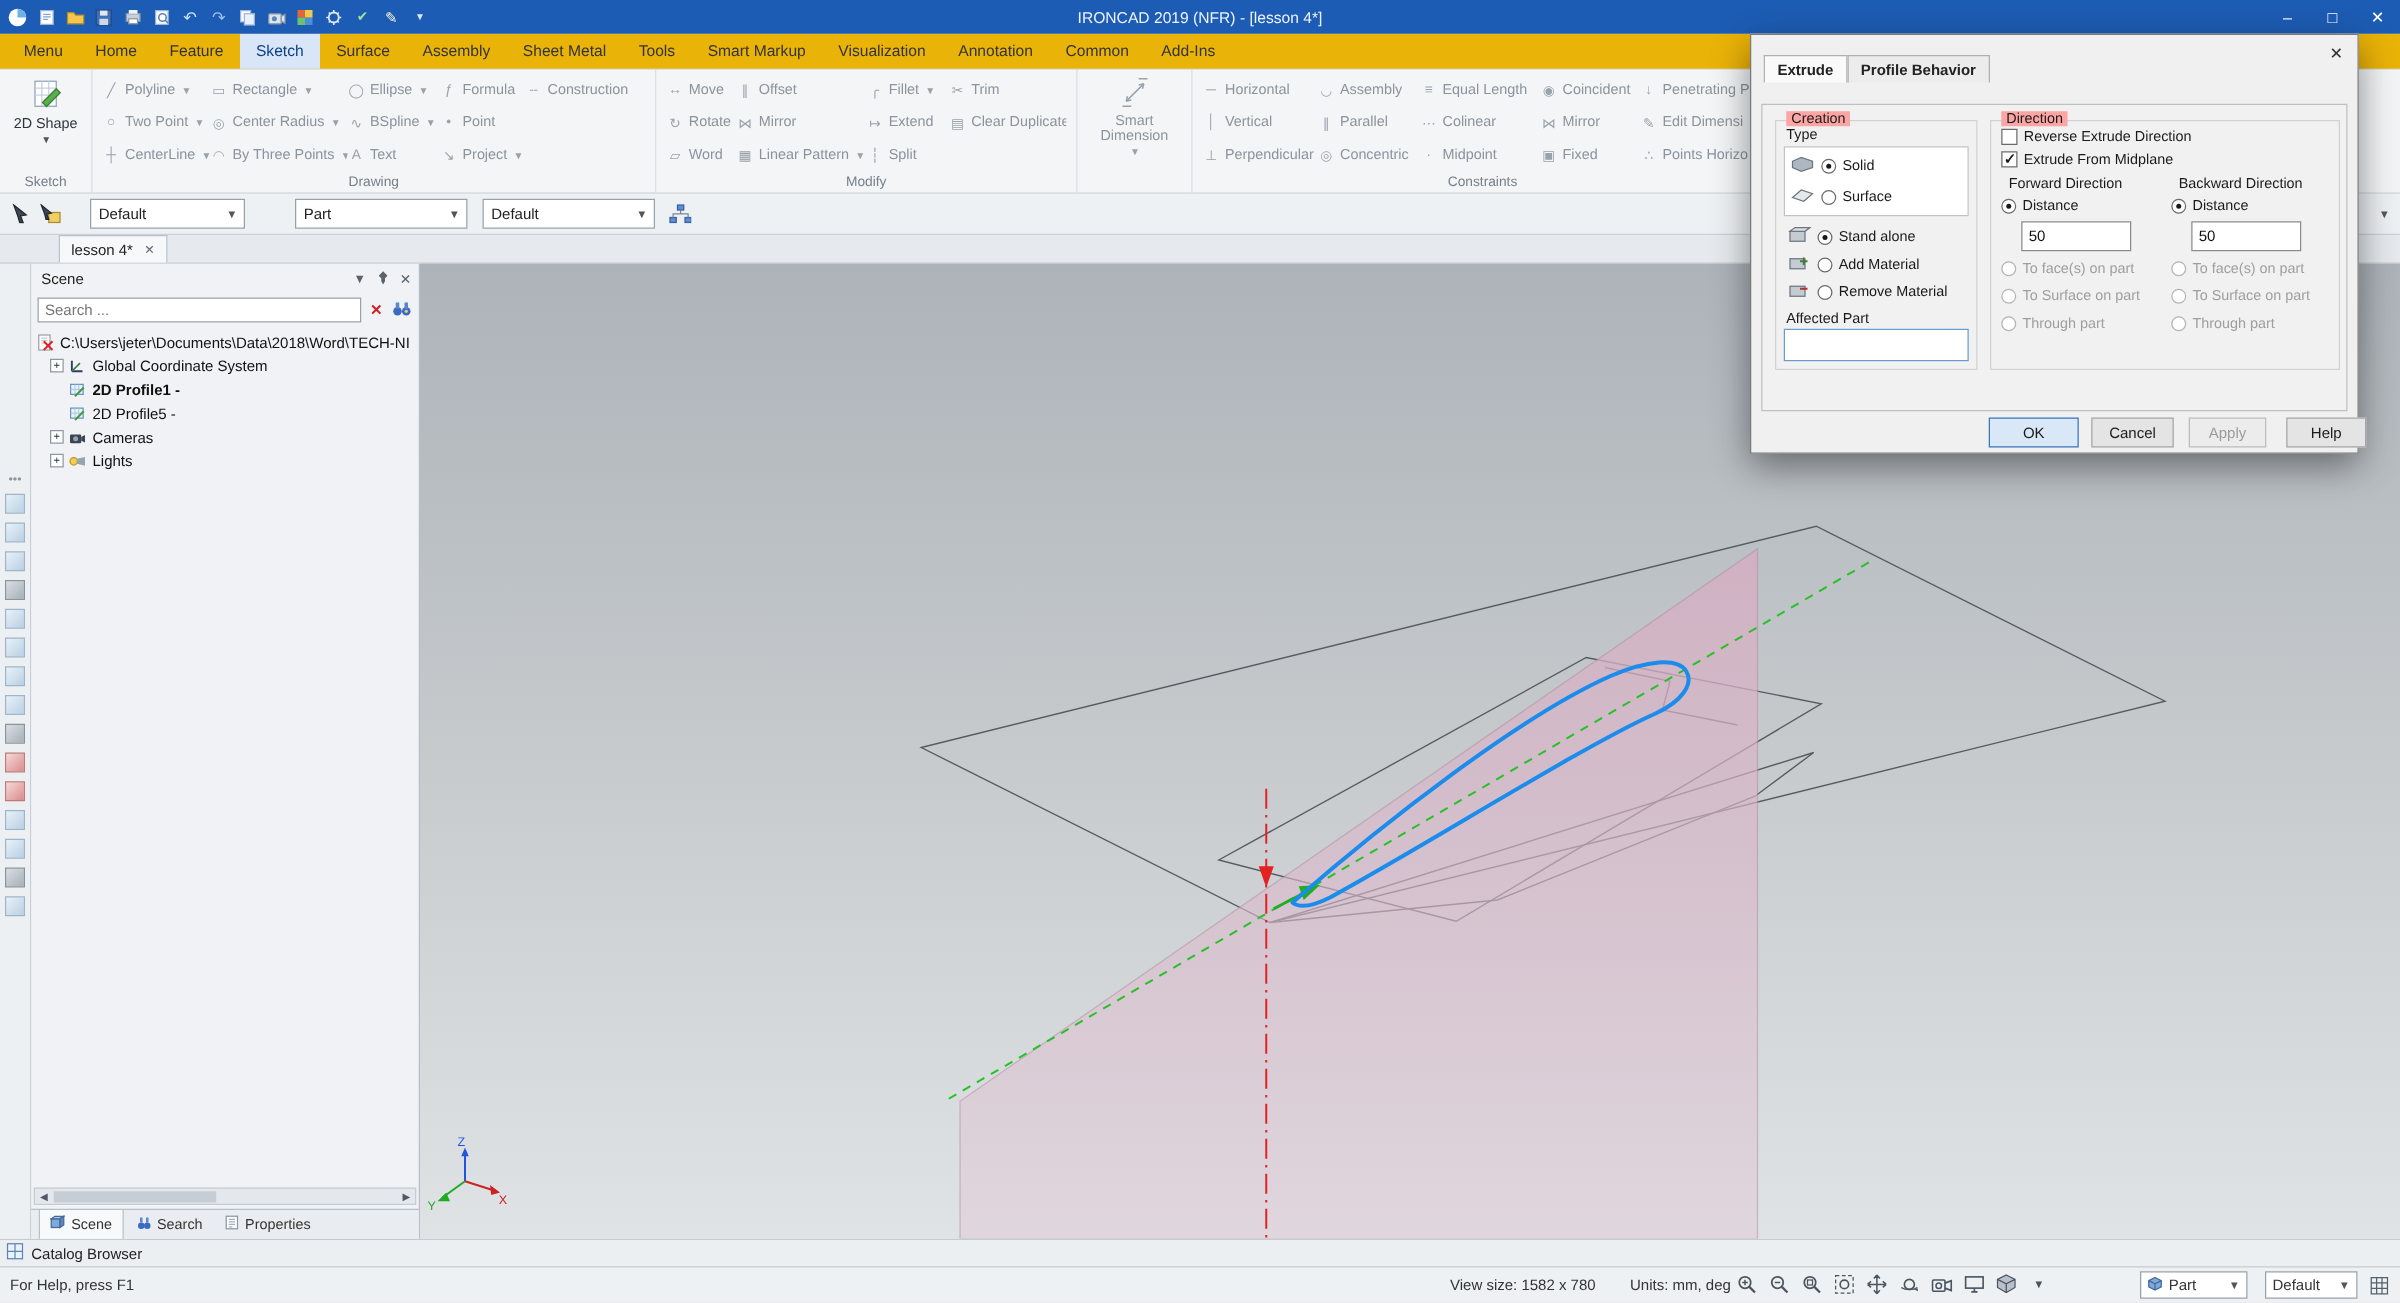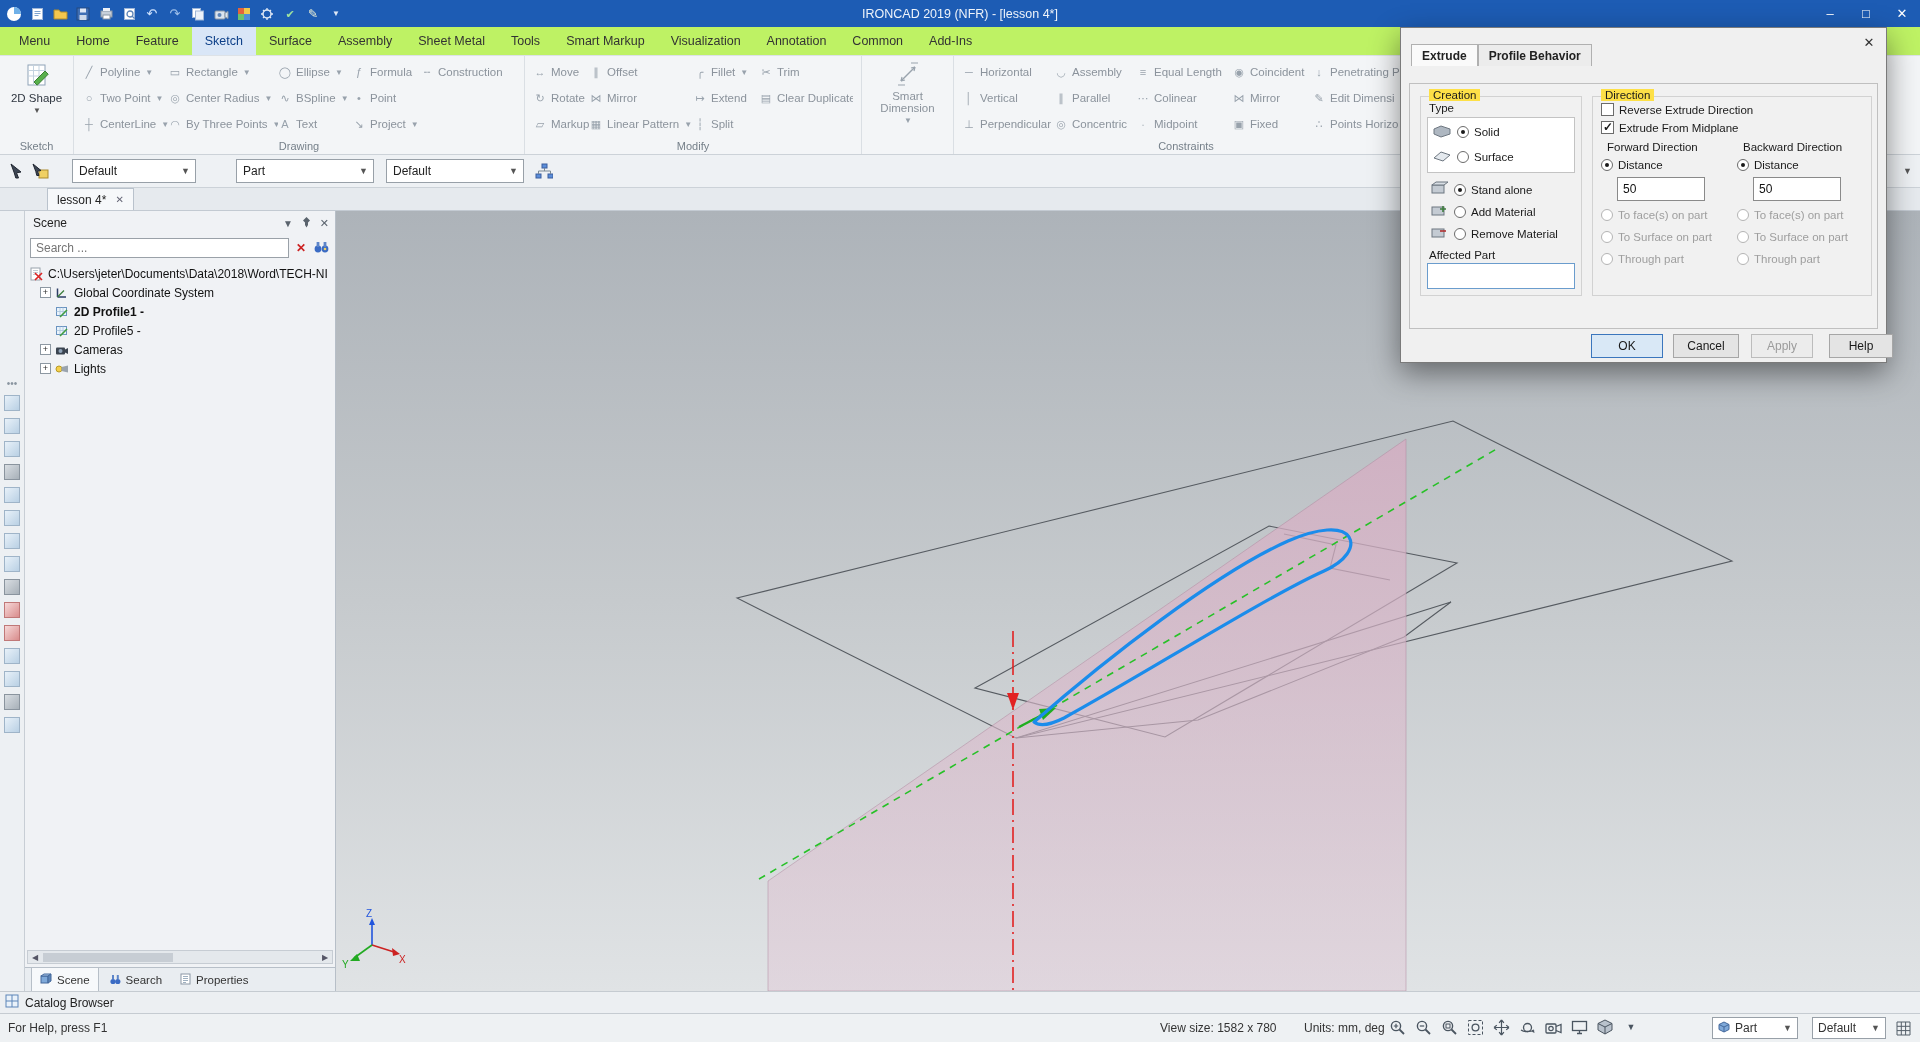--- a/index.html
+++ b/index.html
@@ -8,21 +8,21 @@
 
 
 .titlebar { height:27px; background:#1d5cb4; display:flex; align-items:center; color:#fff; position:relative; }
 .qat { display:flex; align-items:center; gap:7px; padding-left:6px; z-index:2; }
 .qicon { width:16px; height:16px; display:flex; align-items:center; justify-content:center; font-size:12px; line-height:16px; }
 .title-text { position:absolute; left:0; right:0; text-align:center; font-size:12.5px; color:#eef3fa; }
 .wctrl { margin-left:auto; display:flex; z-index:2; }
 .wbtn { width:36px; height:27px; display:flex; align-items:center; justify-content:center; font-size:13px; color:#fff; }
 
 
-.tabrow { height:29px; background:#bef264; display:flex; align-items:stretch; padding-left:6px; border-bottom:1px solid #dde2e7; }
+.tabrow { height:29px; background:#eab308; display:flex; align-items:stretch; padding-left:6px; border-bottom:1px solid #dde2e7; }
 .rtab { padding:0 13px; line-height:28px; font-size:12.5px; color:#333; white-space:nowrap; }
 .rtab.active { background:#d9e6f7; color:#0d3f88; }
 
 
 .ribbon { height:99px; background:#f3f5f7; border-bottom:1px solid #ccd2d8; display:flex; align-items:stretch; }
 .rgroup { position:relative; padding:5px 8px 17px 8px; border-right:1px solid #dadfe4; flex:none; }
 .glabel { position:absolute; bottom:2px; left:0; right:0; text-align:center; font-size:11px; color:#76808a; }
 .rgrid { display:grid; row-gap:4px; align-content:start; }
 .ritem { display:flex; align-items:center; gap:4px; height:22px; font-size:11.5px; color:#8b939c; white-space:nowrap; overflow:hidden; }
 .ricon { width:14px; text-align:center; color:#98a2ac; font-size:11px; flex:none; }
@@ -96,21 +96,21 @@
 
 
 .dialog { position:absolute; left:1400px; top:27px; width:487px; height:336px; background:#f0f0f0; border:1px solid #7a7a7a; box-shadow:0 10px 28px rgba(0,0,0,.45); z-index:50; font-size:11.5px; color:#1a1a1a; }
 .dlgtitle { height:28px; background:#fff; display:flex; align-items:center; padding-left:10px; font-size:12.5px; color:#000; }
 .dlgclose { position:absolute; top:0; right:0; width:34px; height:28px; display:flex; align-items:center; justify-content:center; font-size:13px; color:#333; }
 .dtabs { position:absolute; top:16px; left:10px; display:flex; z-index:2;font-weight:bold; }
 .dltab { font-size:12px; padding:4px 10px 3px; border:1px solid #b0b0b0; border-bottom:none; background:#ececec; color:#222; }
 .dltab.active { background:#fafafa; }
 .dlgpage { position:absolute; left:8px; top:55px; width:469px; height:246px; border:1px solid #c0c0c0; background:#f1f1f1; }
 .gbox { position:absolute; border:1px solid #d2d2d2; }
-.gtitle { position:absolute; top:-8px; left:8px; background:#fde047; padding:0 4px; font-size:11.5px; }
+.gtitle { position:absolute; top:-8px; left:8px; background:#fca5a5; padding:0 4px; font-size:11.5px; }
 .drow { position:absolute; display:flex; align-items:center; gap:5px; white-space:nowrap; }
 .radio { width:12px; height:12px; border:1px solid #6b6b6b; border-radius:50%; background:#fff; position:relative; flex:none; }
 .radio.checked::after { content:""; position:absolute; inset:3px; border-radius:50%; background:#1a1a1a; }
 .radio.dis { border-color:#b4b4b4; }
 .checkbox { width:13px; height:13px; border:1px solid #6b6b6b; background:#fff; position:relative; flex:none; }
 .checkbox.checked::after { content:"✓"; position:absolute; top:-2px; left:1px; font-size:12px; font-weight:bold; color:#1a1a1a; }
 .dim { color:#9e9e9e; }
 .typebox { position:absolute; left:6px; top:20px; width:148px; height:56px; background:#fff; border:1px solid #c3c3c3; }
 .dfield { position:absolute; background:#fff; border:1px solid #8a8a8a; font:12px "Liberation Sans",sans-serif; padding:0 5px; color:#111; }
 .dbtn { position:absolute; top:306px; height:24px; font:12px "Liberation Sans",sans-serif; background:#e4e4e4; border:1px solid #a6a6a6; color:#1a1a1a;margin-left:20px; }
@@ -336,21 +336,21 @@
           <span class="ricon">↦</span>
           <span>Extend</span>
         </div>
       <div class="ritem">
           <span class="ricon">▤</span>
           <span>Clear Duplicate</span>
         </div>
 
       <div class="ritem">
           <span class="ricon">▱</span>
-          <span>Markup</span>
+          <span>Word</span>
         </div>
       <div class="ritem">
           <span class="ricon">▦</span>
           <span>Linear Pattern</span>
           <span class="darr">▼</span>
         </div>
       <div class="ritem">
           <span class="ricon">┆</span>
           <span>Split</span>
         </div>

